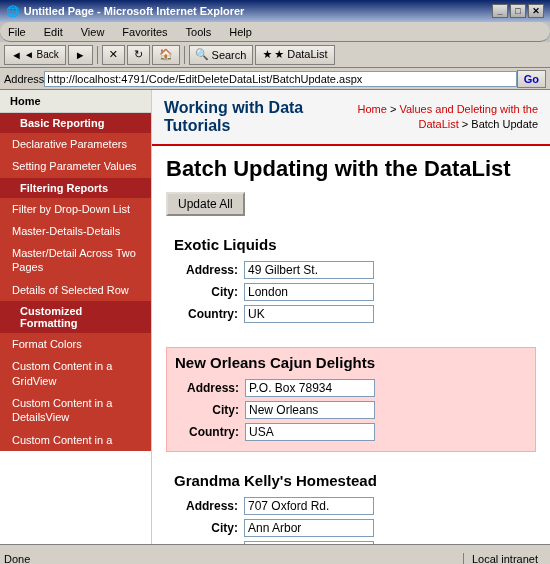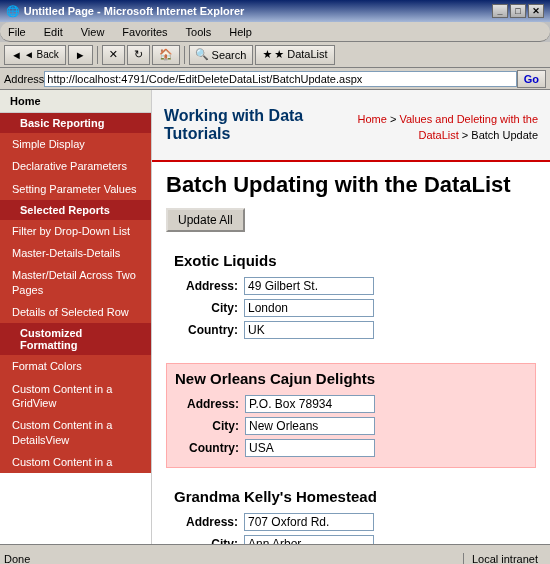--- a/index.html
+++ b/index.html
@@ -178,24 +178,24 @@
     .main-content {
       flex: 1;
       overflow-y: auto;
       background: white;
     }
 
     
     .page-header {
       background: #f5f5f5;
       border-bottom: 2px solid #cc0000;
-      padding: 17px 12px;
+      padding: 9px 12px;
       display: flex;
       justify-content: space-between;
-      align-items: flex-end;
+      align-items: center;
     }
     .page-header-title {
       font-size: 16px;
       font-weight: bold;
       color: #003366;
     }
     .breadcrumb {
       font-size: 11px;
       text-align: right;
       line-height: 1.4;
@@ -307,25 +307,24 @@
   <input class="address-input" type="text" value="http://localhost:4791/Code/EditDeleteDataList/BatchUpdate.aspx" style="">
   <button class="go-btn">Go</button>
 </div>
 
 <div class="content-area">
 
   <div class="sidebar">
     <div class="sidebar-home">Home</div>
 
     <div class="sidebar-section">Basic Reporting</div>
-    <div class="sidebar-item">Simple Display</div>
     <div class="sidebar-item">Declarative Parameters</div>
     <div class="sidebar-item">Setting Parameter Values</div>
 
-    <div class="sidebar-section">Selected Reports</div>
+    <div class="sidebar-section">Filtering Reports</div>
     <div class="sidebar-item">Filter by Drop-Down List</div>
     <div class="sidebar-item">Master-Details-Details</div>
     <div class="sidebar-item">Master/Detail Across Two Pages</div>
     <div class="sidebar-item">Details of Selected Row</div>
 
     <div class="sidebar-section">Customized Formatting</div>
     <div class="sidebar-item">Format Colors</div>
     <div class="sidebar-item">Custom Content in a GridView</div>
     <div class="sidebar-item">Custom Content in a DetailsView</div>
     <div class="sidebar-item">Custom Content in a</div>

